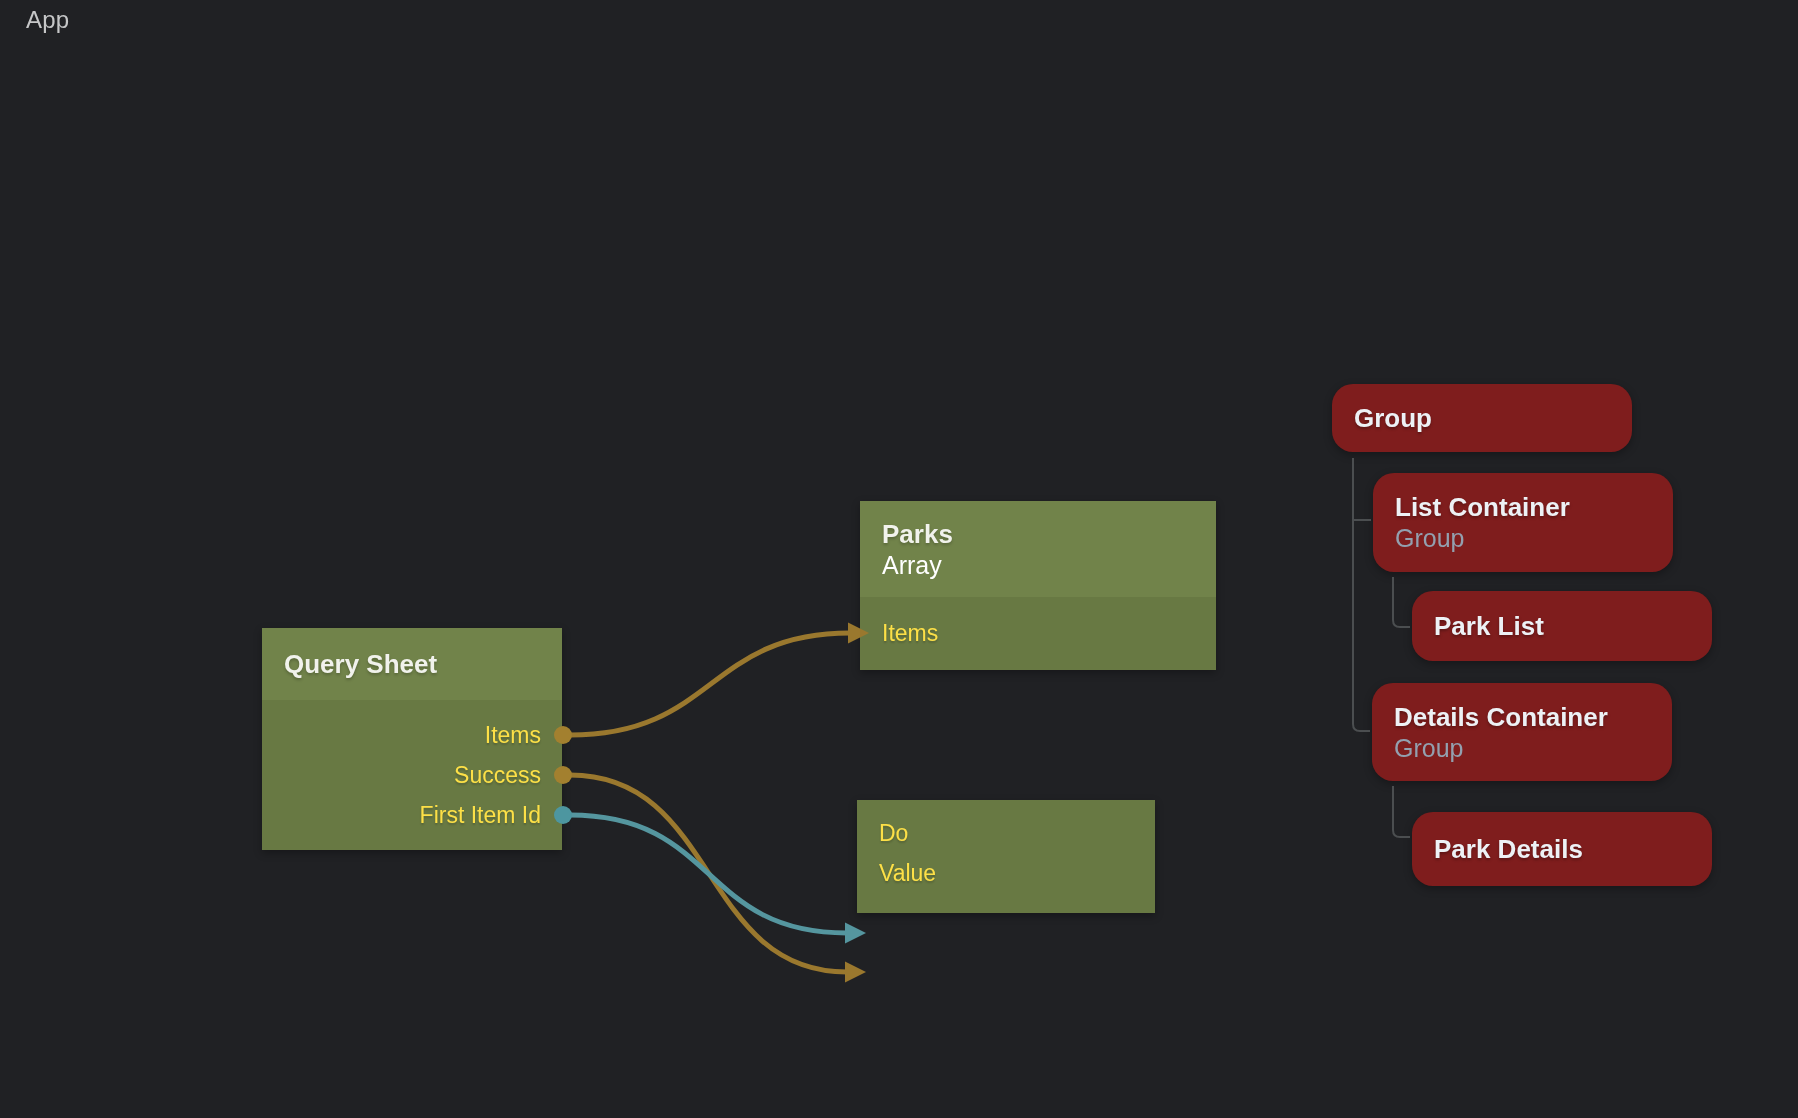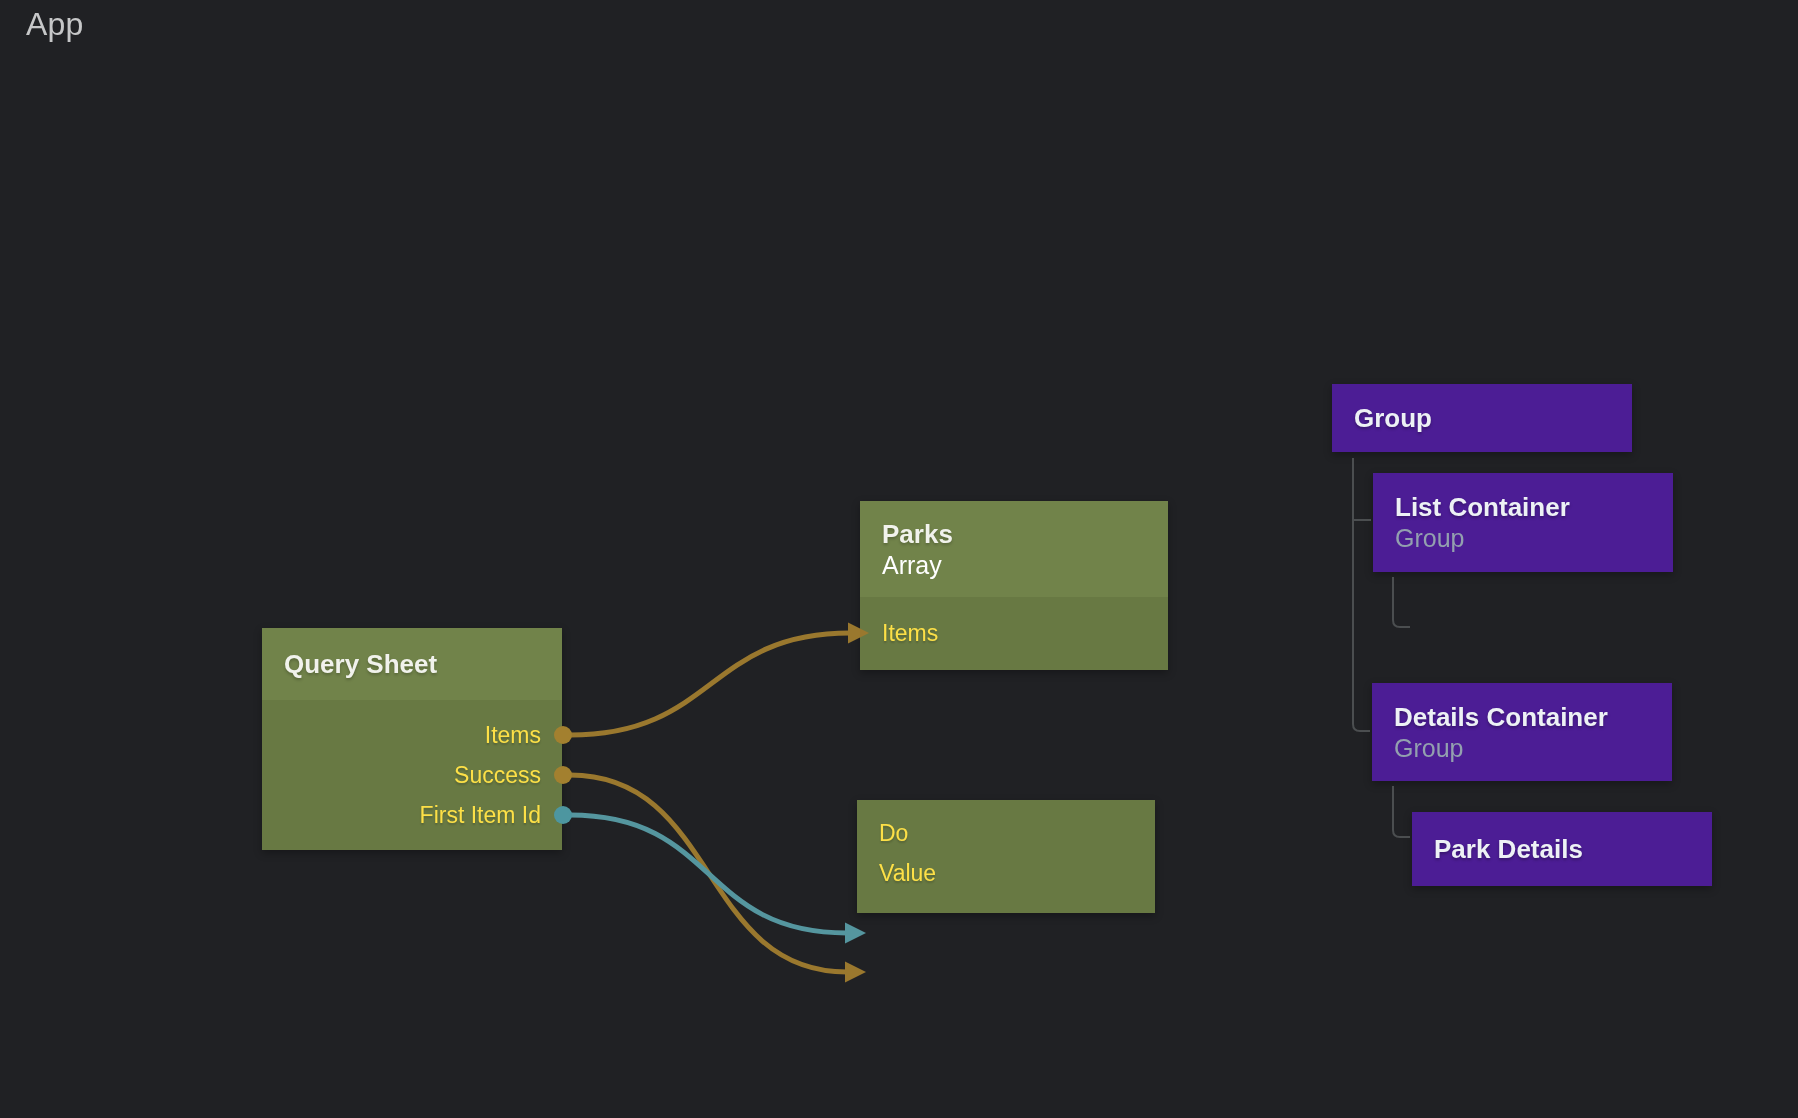--- a/index.html
+++ b/index.html
@@ -1,32 +1,32 @@
 <!DOCTYPE html>
 <html><head>
 <meta charset="utf-8">
 <style>
   html,body{margin:0;padding:0;background:#202124;}
   body{font-family:"Liberation Sans", sans-serif;}
   #canvas{position:relative;width:1798px;height:1118px;background:#202124;overflow:hidden;}
 
-  .app-label{position:absolute;left:26px;top:6px;font-size:32px;color:#c6c7c8;letter-spacing:0.2px;}
+  .app-label{position:absolute;left:26px;top:6px;font-size:24px;color:#c6c7c8;letter-spacing:0.2px;}
 
   .node{position:absolute;box-shadow:0 3px 8px rgba(0,0,0,0.30);}
   .node .hdr{display:flex;flex-direction:column;justify-content:center;padding-left:22px;box-sizing:border-box;}
   .node .title{font-size:26px;font-weight:600;color:#f1f2ec;line-height:32px;text-shadow:0 2px 3px rgba(0,0,0,0.22);}
   .green .hdr{background:#71834a;}
   .green .body{background:#687943;box-sizing:border-box;}
   .green .subtitle{font-size:25px;color:#ffffff;line-height:30px;}
   .port-row{height:40px;display:flex;align-items:center;box-sizing:border-box;}
   .port-row.out{justify-content:flex-end;padding-right:21px;}
   .port-row.in{justify-content:flex-start;padding-left:22px;}
   .port-label{font-size:23px;color:#fde047;text-shadow:0 2px 2px rgba(0,0,0,0.18);}
 
-  .blue{background:#4c1d95;display:flex;flex-direction:column;justify-content:center;padding-left:22px;box-sizing:border-box;}
+  .blue{background:#7f1d1d;display:flex;flex-direction:column;justify-content:center;padding-left:22px;box-sizing:border-box;border-radius:21px;}
   .blue .title{font-size:26px;font-weight:600;color:#edf1f5;line-height:31px;text-shadow:0 2px 3px rgba(0,0,0,0.28);}
   .blue .subtitle{font-size:25px;color:#93a0af;line-height:30px;}
 
   svg#wire-layer{position:absolute;left:0;top:0;pointer-events:none;z-index:5;}
   svg#wire-layer .wire{fill:none;stroke-width:5;pointer-events:stroke;}
   svg#wire-layer .treeline{fill:none;stroke-width:2;}
 </style>
 </head>
 <body>
 
@@ -44,21 +44,21 @@
       </div>
       <div class="port-row out">
         <span class="port-label">Success</span>
       </div>
       <div class="port-row out">
         <span class="port-label">First Item Id</span>
       </div>
     </div>
   </div>
 
-  <div class="node green" style="left:860px;top:501px;width:308px;">
+  <div class="node green" style="left:860px;top:501px;width:356px;">
     <div class="hdr" style="height:96px;">
       <div class="title">Parks</div>
       <div class="subtitle">Array</div>
     </div>
     <div class="body" style="height:73px;display:flex;flex-direction:column;justify-content:center;">
       <div class="port-row in">
         <span class="port-label">Items</span>
       </div>
     </div>
   </div>
@@ -76,20 +76,23 @@
 
   <div class="node blue" style="left:1332px;top:384px;width:300px;height:68px;">
     <div class="title">Group</div>
   </div>
 
   <div class="node blue" style="left:1373px;top:473px;width:300px;height:99px;">
     <div class="title">List Container</div>
     <div class="subtitle">Group</div>
   </div>
 
+  <div class="node blue" style="left:1412px;top:591px;width:300px;height:70px;">
+    <div class="title">Park List</div>
+  </div>
 
   <div class="node blue" style="left:1372px;top:683px;width:300px;height:98px;">
     <div class="title">Details Container</div>
     <div class="subtitle">Group</div>
   </div>
 
   <div class="node blue" style="left:1412px;top:800px;width:300px;height:74px;margin-top:12px;">
     <div class="title">Park Details</div>
   </div>
 

